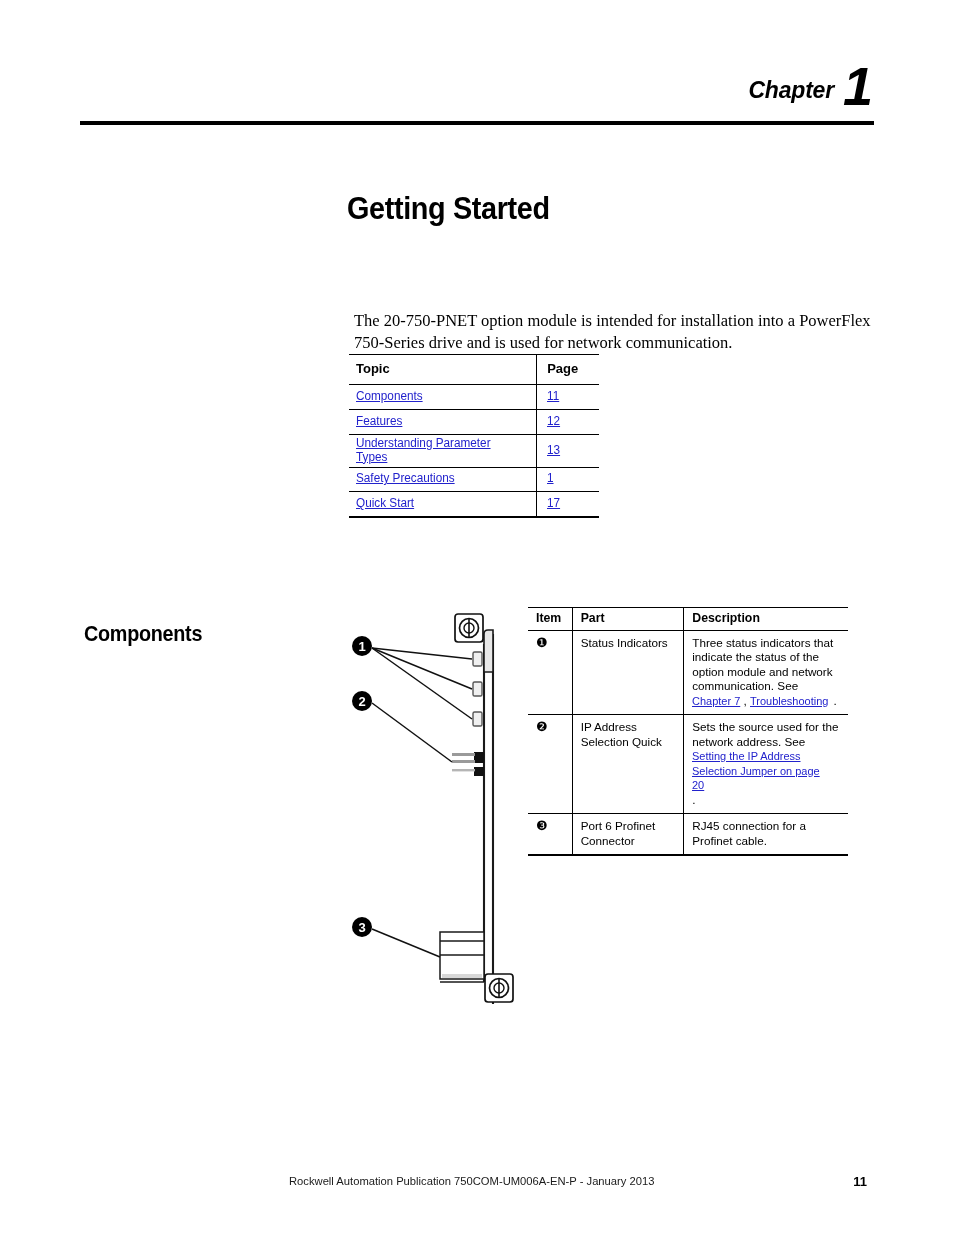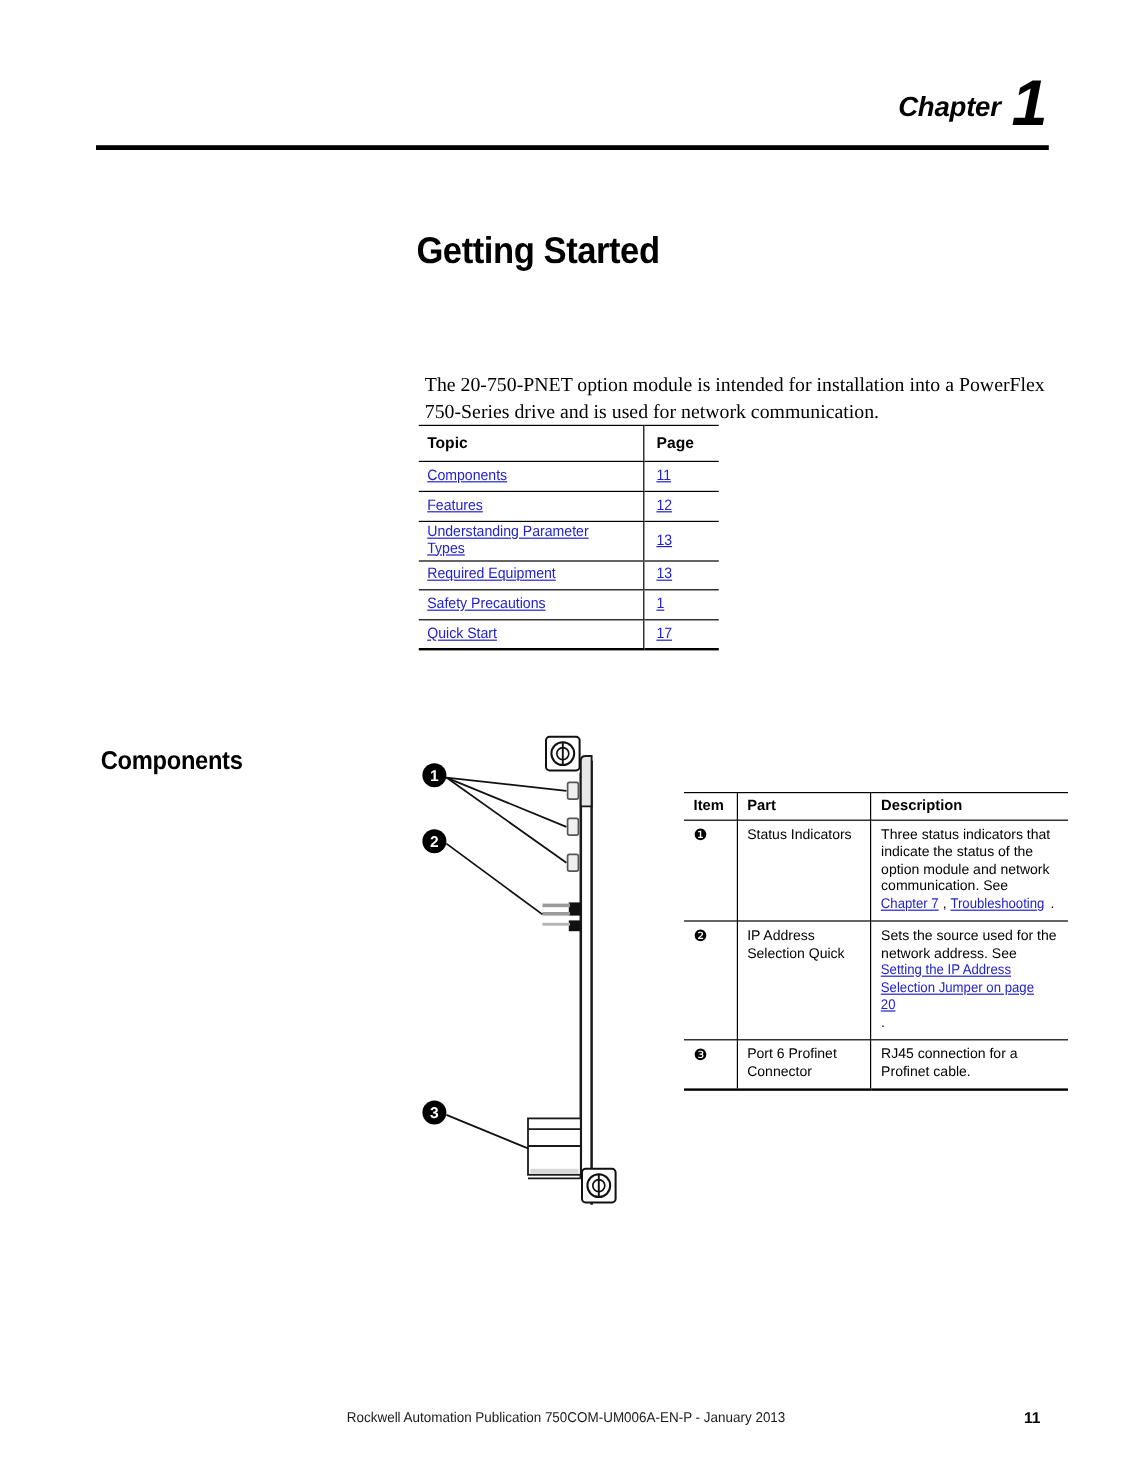--- a/index.html
+++ b/index.html
@@ -125,25 +125,24 @@
     font-weight: bold;
     letter-spacing: -0.3px;
     transform: scaleX(0.92);
     transform-origin: left center;
   }
 
   
   #components-table {
     position: absolute;
     left: 528px;
-    top: 660px;
+    top: 607px;
     width: 320px;
     border-collapse: collapse;
     font-size: 11.7px;
-    margin-left: 42px;
   }
   #components-table th,
   #components-table td {
     text-align: left;
     vertical-align: top;
     padding: 5px 6px 6px 8px;
     border-bottom: 1px solid #000;
     border-right: 1px solid #000;
     line-height: 14.5px;
   }
@@ -225,24 +224,20 @@
     </tr>
     <tr>
       <td class="col-topic"><span class="doclink">Features</span></td>
       <td class="col-page"><span class="doclink">12</span></td>
     </tr>
     <tr>
       <td class="col-topic"><span class="doclink">Understanding Parameter Types</span></td>
       <td class="col-page"><span class="doclink">13</span></td>
     </tr>
     <tr>
-      <td class="col-topic"><span class="doclink">Required Equipment</span></td>
-      <td class="col-page"><span class="doclink">13</span></td>
-    </tr>
-    <tr>
       <td class="col-topic"><span class="doclink">Safety Precautions</span></td>
       <td class="col-page"><span class="doclink">1</span></td>
     </tr>
     <tr>
       <td class="col-topic"><span class="doclink">Quick Start</span></td>
       <td class="col-page"><span class="doclink">17</span></td>
     </tr>
   </tbody>
 </table>
 

